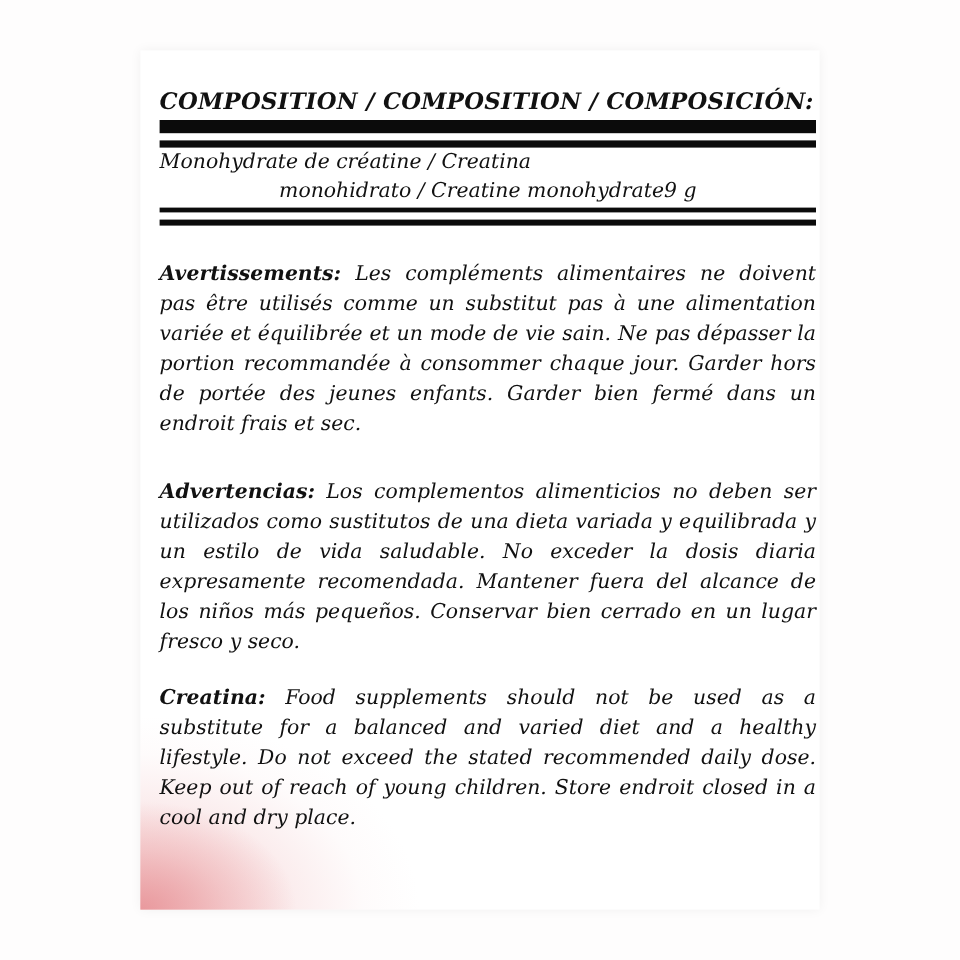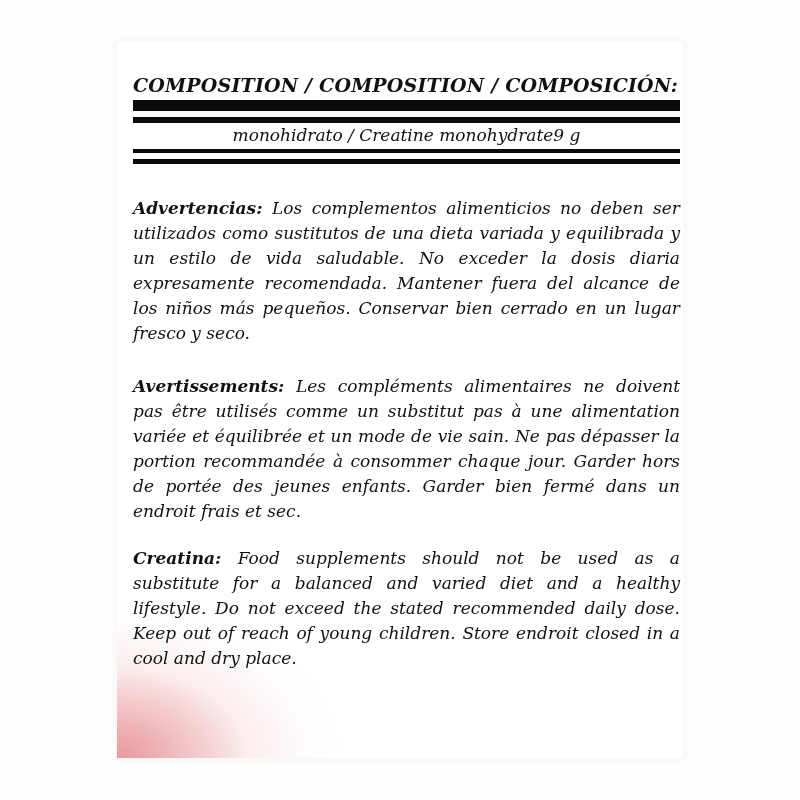--- a/index.html
+++ b/index.html
@@ -80,39 +80,40 @@
     <div class="content">
 
       <div class="title">COMPOSITION / COMPOSITION / COMPOSICIÓN:</div>
 
       <div class="rule rule-thick"></div>
 
 
       <div class="rule rule-thin"></div>
 
       <div class="ing-row">
+        <div class="ing-line">Monohydrate de créatine / Creatina</div>
         <div class="ing-line ing-flex">
           <span>monohidrato / Creatine monohydrate</span>
           <span>9 g</span>
         </div>
         <div class="rule rule-4"></div>
       </div>
 
       <div class="ing-row row2">
         <div class="rule rule-5"></div>
       </div>
 
+      <p class="warning w-fr">
+        <b>Avertissements:</b>
+        <span>Les compléments alimentaires ne doivent pas être utilisés comme un substitut pas à une alimentation variée et équilibrée et un mode de vie sain. Ne pas dépasser la portion recommandée à consommer chaque jour. Garder hors de portée des jeunes enfants. Garder bien fermé dans un endroit frais et sec.</span>
+      </p>
+
       <p class="warning w-es">
         <b>Advertencias:</b>
         <span>Los complementos alimenticios no deben ser utilizados como sustitutos de una dieta variada y equilibrada y un estilo de vida saludable. No exceder la dosis diaria expresamente recomendada. Mantener fuera del alcance de los niños más pequeños. Conservar bien cerrado en un lugar fresco y seco.</span>
-      </p>
-
-      <p class="warning w-fr">
-        <b>Avertissements:</b>
-        <span>Les compléments alimentaires ne doivent pas être utilisés comme un substitut pas à une alimentation variée et équilibrée et un mode de vie sain. Ne pas dépasser la portion recommandée à consommer chaque jour. Garder hors de portée des jeunes enfants. Garder bien fermé dans un endroit frais et sec.</span>
       </p>
 
       <p class="warning w-en">
         <b>Creatina:</b>
         <span>Food supplements should not be used as a substitute for a balanced and varied diet and a healthy lifestyle. Do not exceed the stated recommended daily dose. Keep out of reach of young children. Store endroit closed in a cool and dry place.</span>
       </p>
 
     </div>
   </div>
 </div>

